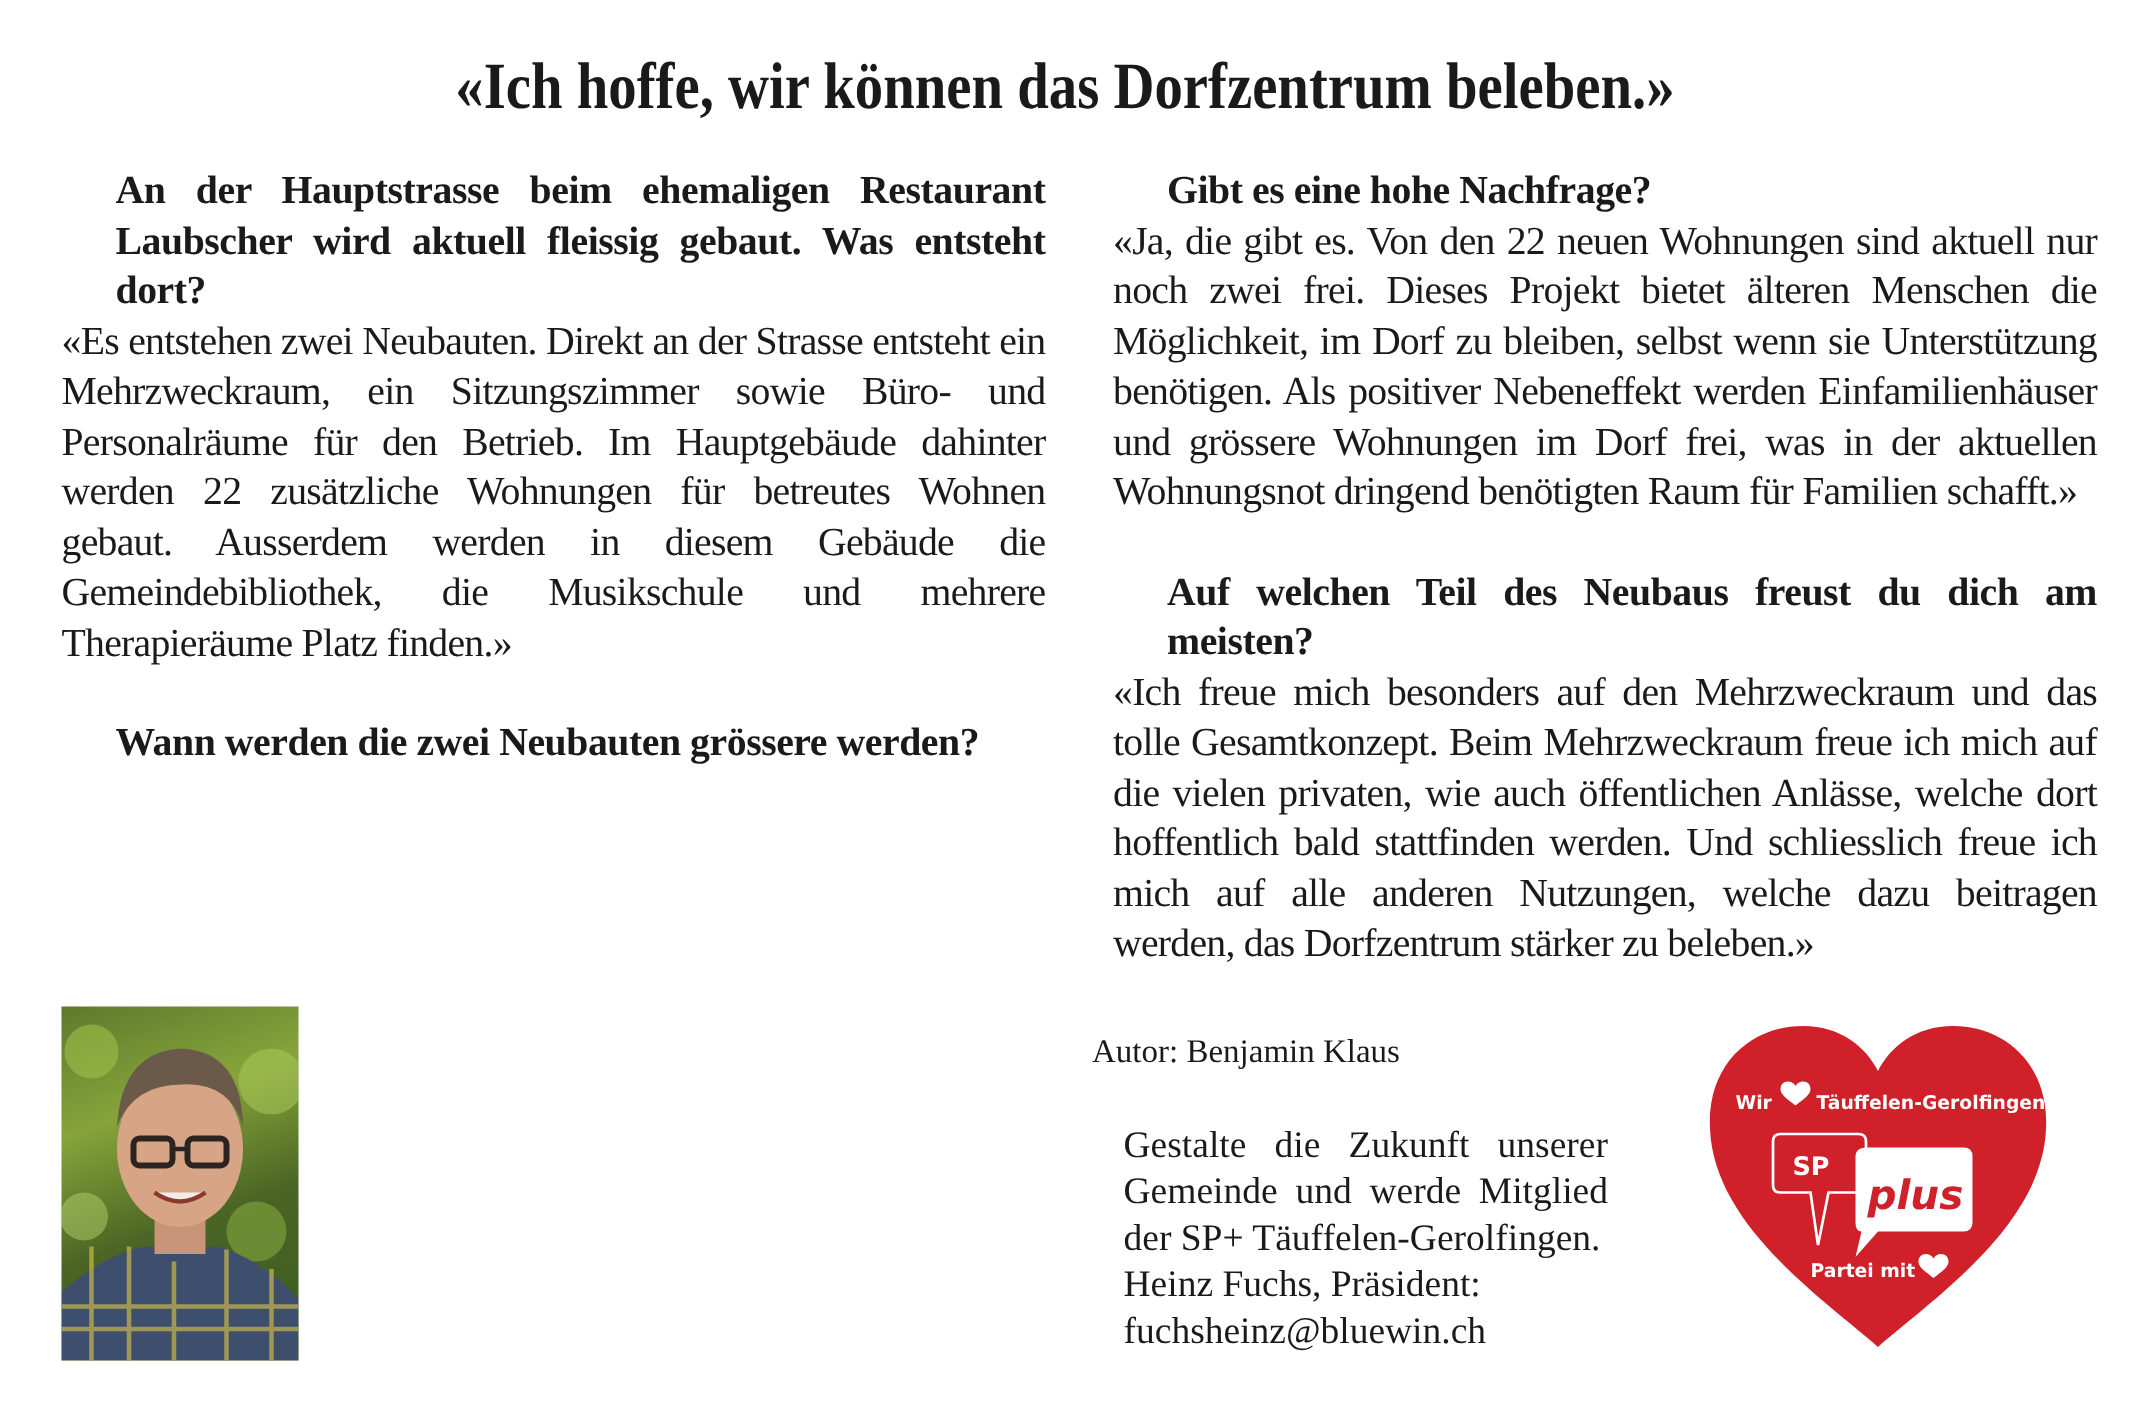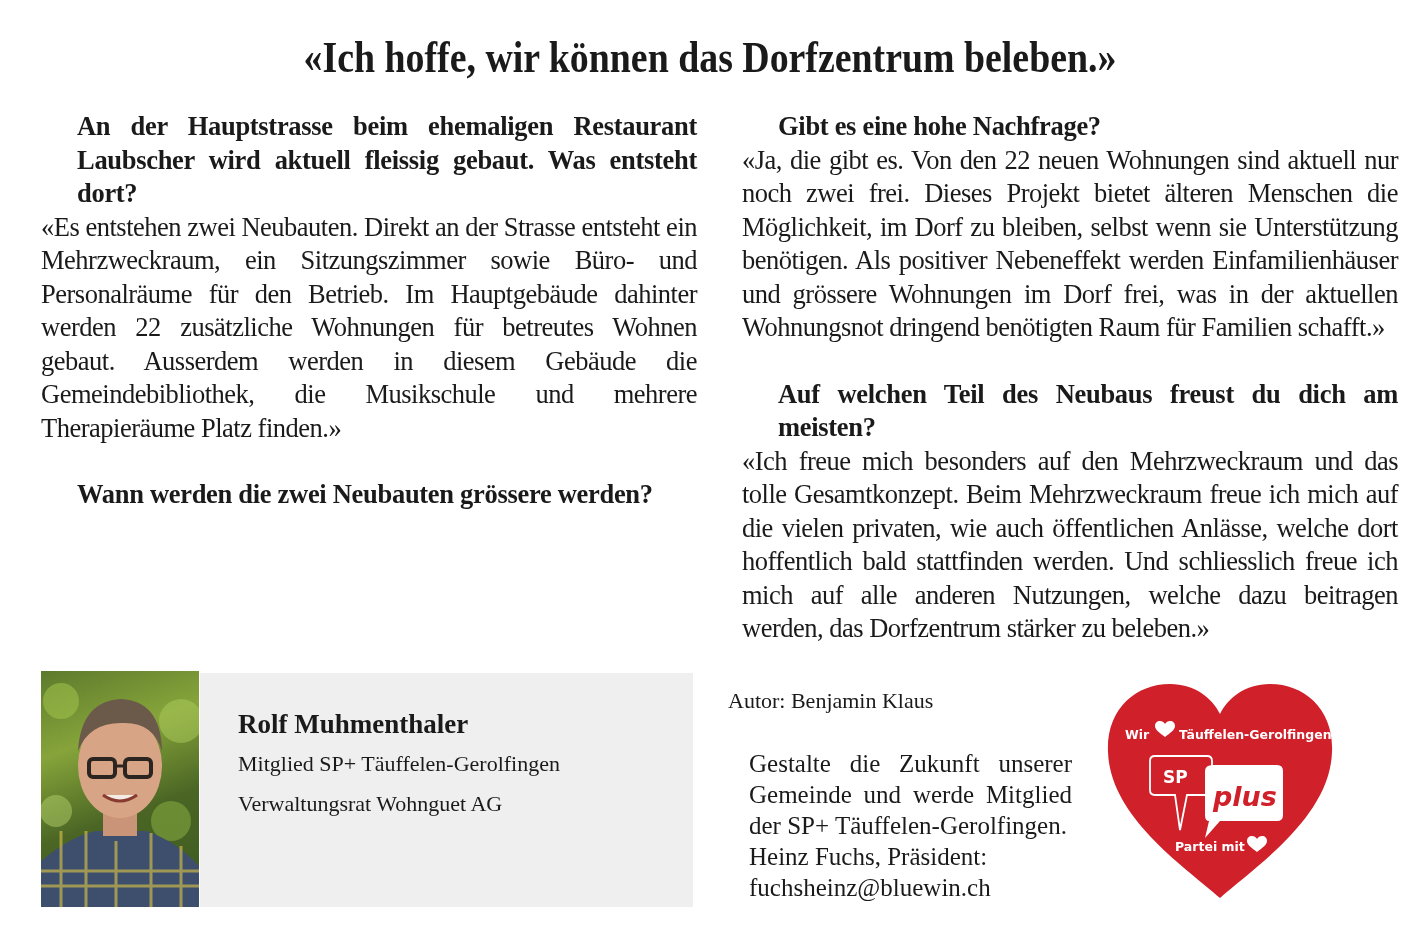--- a/index.html
+++ b/index.html
@@ -20,21 +20,21 @@
     .photo { position: absolute; left: 0; top: 0; width: 158px; height: 236px; overflow: hidden;
              background: linear-gradient(160deg, #5d7a2d 0%, #86a43a 30%, #4a6524 60%, #3c5a22 100%); }
     .info { position: absolute; left: 159px; top: 2px; width: 493px; height: 234px; background: #efefef; }
     .name { position: absolute; left: 38px; top: 36px; font-size: 27px; font-weight: bold; }
     .role { position: absolute; left: 38px; font-size: 22px; }
     .role1 { top: 78px; }
     .role2 { top: 118px; }
     .author { position: absolute; left: 728px; top: 688px; font-size: 22px; }
     .cta { position: absolute; left: 749px; top: 748px; width: 323px; font-size: 25px; line-height: 31px; }
     .cta .j { text-align: justify; text-align-last: justify; }
-    .logo { position: absolute; left: 1105px; top: 682px; width: 230px; height: 218px; }
+    .logo { position: absolute; left: 1137px; top: 682px; width: 230px; height: 218px; }
   </style>
 </head>
 <body>
 
 <div class="title">«Ich hoffe, wir können das Dorfzentrum beleben.»</div>
 
 <div class="col col-left">
   <div class="block">
     <div class="q">An der Hauptstrasse beim ehemaligen Restaurant Laubscher wird aktuell fleissig gebaut. Was entsteht dort?</div>
     <div class="a">«Es entstehen zwei Neubauten. Direkt an der Strasse ent­steht ein Mehrzweckraum, ein Sitzungszimmer sowie Büro- und Personalräume für den Betrieb. Im Hauptge­bäude dahinter werden 22 zusätzliche Wohnungen für betreutes Wohnen gebaut. Ausserdem werden in diesem Gebäude die Gemeindebibliothek, die Musikschule und mehrere Therapieräume Platz finden.»</div>
@@ -66,25 +66,20 @@
       <path d="M0 200 L158 200 M0 215 L158 215 M20 160 L20 236 M45 160 L45 236 M75 170 L75 236 M110 162 L110 236 M140 175 L140 236" stroke="#c9b84a" stroke-width="3" opacity="0.7"></path>
       <rect x="62" y="135" width="34" height="30" fill="#c99478"></rect>
       <ellipse cx="79" cy="95" rx="42" ry="52" fill="#d7a585"></ellipse>
       <path d="M37 80 Q40 30 80 28 Q120 30 121 80 Q112 50 80 52 Q48 52 37 80 Z" fill="#6b5a4a"></path>
       <rect x="48" y="88" width="26" height="18" rx="4" fill="none" stroke="#2c2420" stroke-width="4"></rect>
       <rect x="84" y="88" width="26" height="18" rx="4" fill="none" stroke="#2c2420" stroke-width="4"></rect>
       <line x1="74" y1="95" x2="84" y2="95" stroke="#2c2420" stroke-width="3"></line>
       <path d="M62 124 Q79 136 96 124" stroke="#8a3b30" stroke-width="3" fill="#f3ece5"></path>
     </svg>
   </div>
-  <div class="info">
-    <div class="name">Rolf Muhmenthaler</div>
-    <div class="role role1">Mitglied SP+ Täuffelen-Gerolfingen</div>
-    <div class="role role2">Verwaltungsrat Wohnguet AG</div>
-  </div>
 </div>
 
 <div class="author">Autor: Benjamin Klaus</div>
 
 <div class="cta">
   <div class="j">Gestalte die Zukunft unserer</div>
   <div class="j">Gemeinde und werde Mitglied</div>
   <div>der SP+ Täuffelen-Gerolfingen.</div>
   <div>Heinz Fuchs, Präsident:</div>
   <div>fuchsheinz@bluewin.ch</div>

